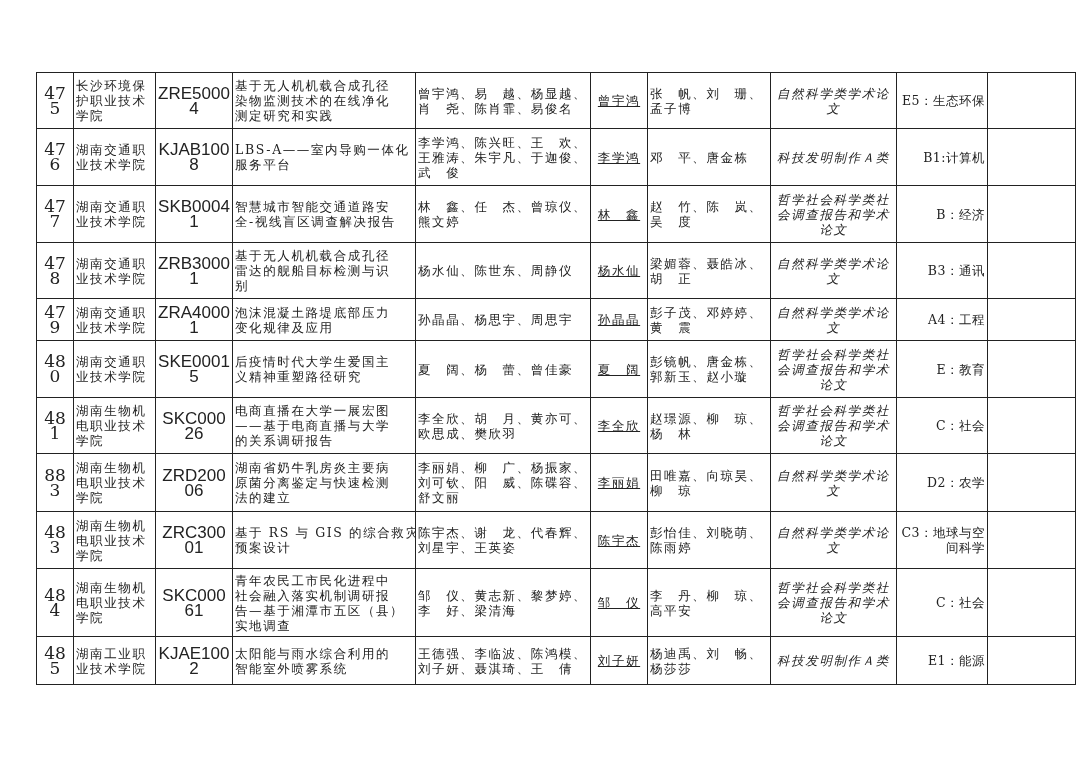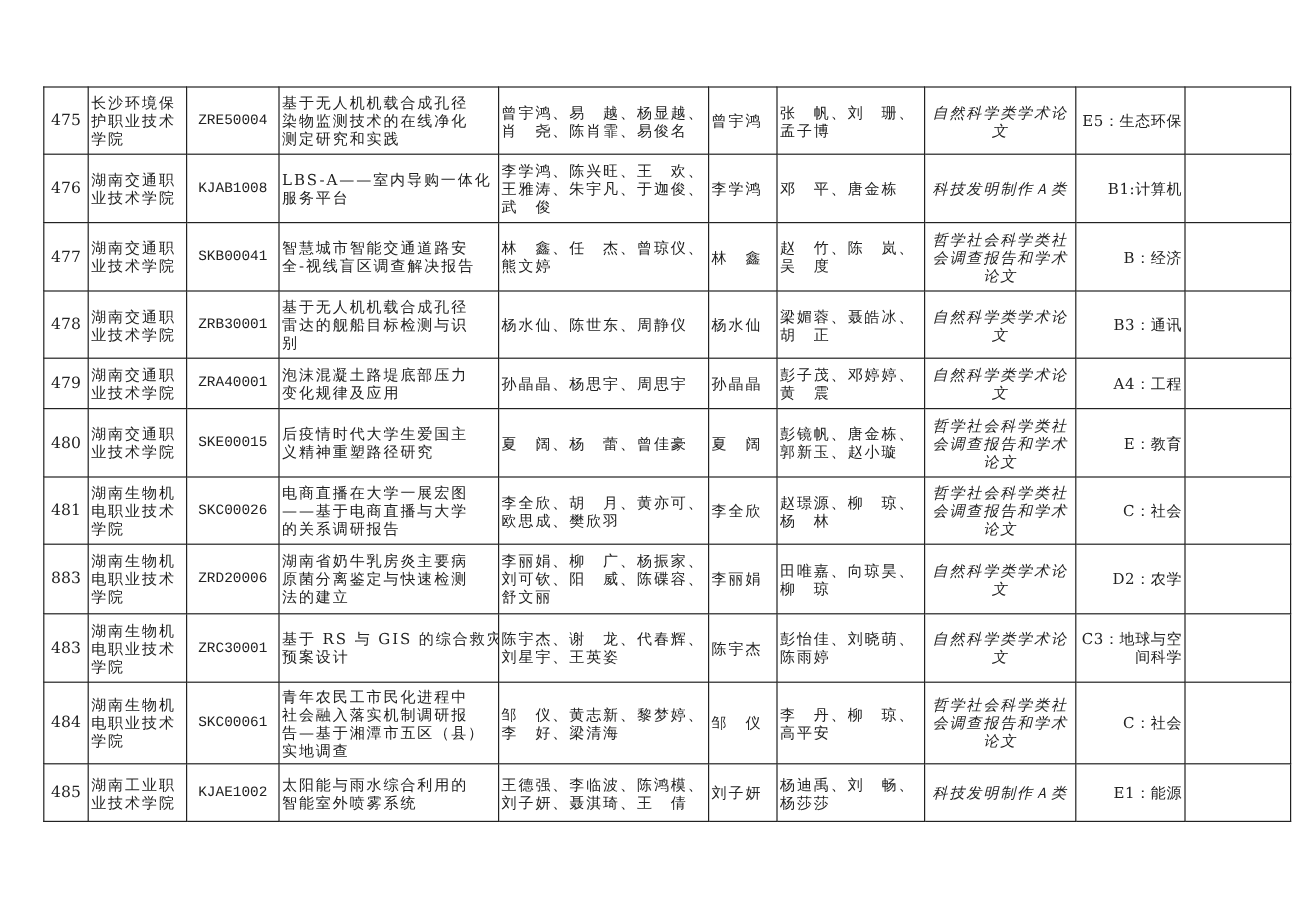--- a/index.html
+++ b/index.html
@@ -2,25 +2,25 @@
 <html><head>
 <meta charset="utf-8">
 <style>
   html, body { margin: 0; padding: 0; background: #ffffff; }
   body { width: 1080px; height: 763px; position: relative; overflow: hidden;
          font-family: "DejaVu Serif", "Liberation Serif", serif; color: #222; }
   table { position: absolute; left: 36px; top: 72px; border-collapse: collapse;
           table-layout: fixed; width: 951px; }
   td { border: 1px solid #222; font-size: 12.5px; line-height: 15px; padding: 0 2px;
        vertical-align: middle; letter-spacing: 1.6px; overflow: hidden; word-break: break-all; }
-  td.num { text-align: center; font-size: 13px; letter-spacing: 0; }
-  td.code { text-align: center; font-family: Liberation Mono, monospace;
-            font-size: 12px; letter-spacing: 0; }
+  td.num { text-align: center; font-size: 17px; letter-spacing: 0; }
+  td.code { text-align: center; font-family: Liberation Sans, sans-serif;
+            font-size: 17px; letter-spacing: 0; }
   td.left { text-align: left; }
-  td.lead { text-align: left; }
+  td.lead { text-align: center; text-decoration: underline; }
   td.cat { text-align: center; font-style: italic; }
   td.subj { text-align: right; letter-spacing: 0.5px; }
   td.blank { }
   .ln { display: block; white-space: nowrap; }
 </style>
 </head>
 <body>
 
 <table style="width: 951px;">
   <colgroup>

